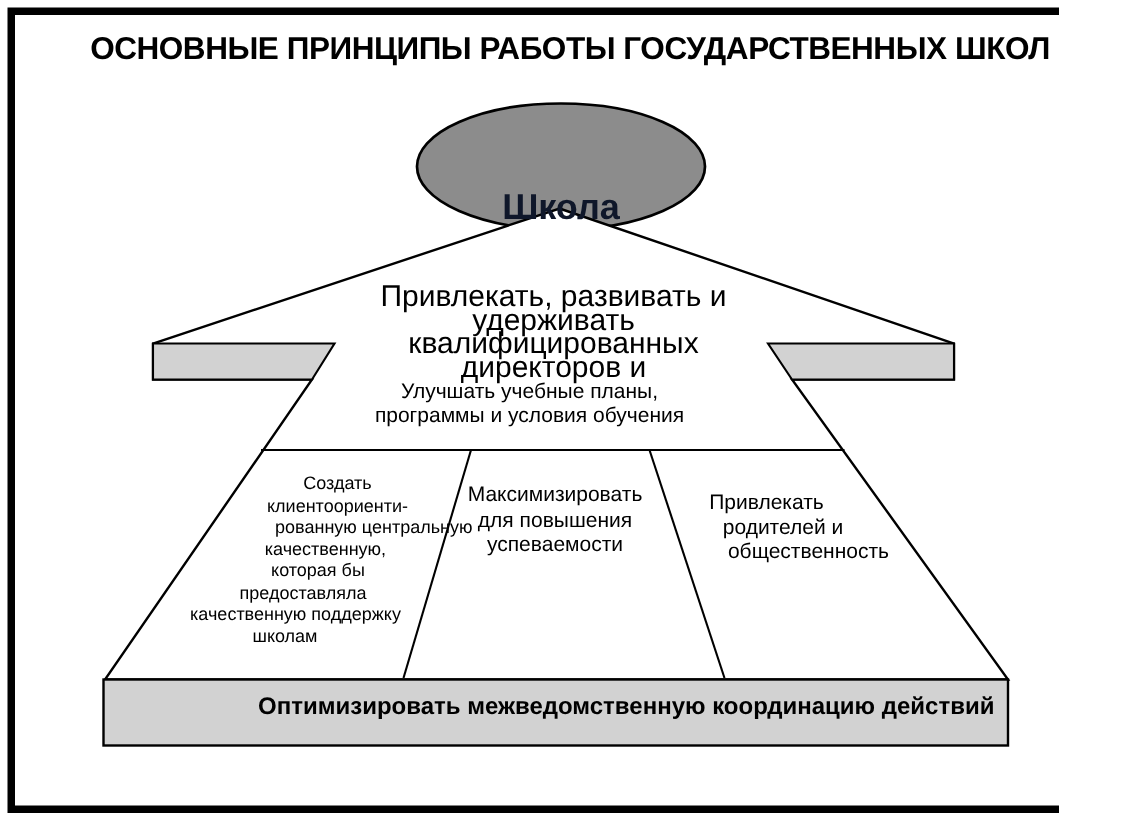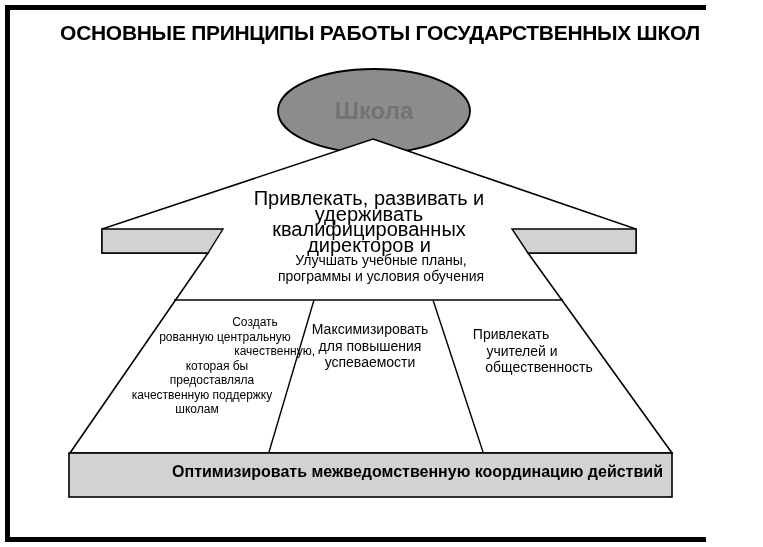--- a/index.html
+++ b/index.html
@@ -19,27 +19,27 @@
   .title{
     top:21px;left:10px;width:740px;
     font-size:21px;font-weight:bold;letter-spacing:-0.3px;
     white-space:nowrap;
   }
   .head-label{
     top:97px;left:278px;width:192px;
     font-size:24px;font-weight:bold;
   }
   .torso-block1{top:191px;left:216px;width:306px;font-size:20px;line-height:15.5px;}
-  .torso-block2{top:253px;left:228px;width:306px;font-size:14px;line-height:15.5px;}
+  .torso-block2{top:253px;left:200px;width:306px;font-size:14px;line-height:15.5px;}
   .panel-left{top:315px;left:124px;width:180px;font-size:12px;line-height:14.5px;}
   .panel-middle{top:321px;left:280px;width:180px;font-size:14px;line-height:16.5px;}
   .panel-right{top:326px;left:435px;width:180px;font-size:14px;line-height:16.5px;}
   .pline{position:relative;text-align:center;}
   
-  .panel-left .pline:nth-child(1){left:41px;}
+  .panel-left .pline:nth-child(1){left:11px;}
   .panel-left .pline:nth-child(2){left:11px;}
   .panel-left .pline:nth-child(3){left:11px;text-align:right;}
   .panel-left .pline:nth-child(4){left:3px;}
   .panel-left .pline:nth-child(5){left:-2px;}
   .panel-left .pline:nth-child(6){left:-12px;}
   .panel-left .pline:nth-child(7){left:-17px;}
   .panel-left .pline:nth-child(8){left:-24px;}
   
   .panel-right .pline:nth-child(1){left:-14px;}
   .panel-right .pline:nth-child(2){left:-3px;}
@@ -69,49 +69,50 @@
 
     <line x1="174" y1="300" x2="563" y2="300" stroke-width="1.4" stroke="#000000"></line>
     <line x1="314" y1="300" x2="269" y2="452" stroke-width="1.4" stroke="#000000"></line>
     <line x1="433" y1="300" x2="483" y2="452" stroke-width="1.4" stroke="#000000"></line>
 
     <rect x="69" y="453" width="603" height="44" stroke="#000000" stroke-width="1.6" fill="#d2d2d2"></rect>
   </svg>
 
   <div class="txt title">ОСНОВНЫЕ ПРИНЦИПЫ РАБОТЫ ГОСУДАРСТВЕННЫХ ШКОЛ</div>
 
-  <div class="txt head-label" style="color:#737373;">Школа</div>
+  <div class="txt head-label" style="color:#0f172a;margin-top:28px;">Школа</div>
 
   <div class="txt torso-block1">
     <div class="pline">Привлекать, развивать и удерживать</div>
     <div class="pline">квалифицированных директоров и</div>
   </div>
 
   <div class="txt torso-block2">
     <div class="pline">Улучшать учебные планы,</div>
     <div class="pline">программы и условия обучения</div>
   </div>
 
   <div class="txt panel-left">
     <div class="pline">Создать</div>
+    <div class="pline">клиентоориенти-</div>
     <div class="pline">рованную центральную</div>
     <div class="pline">качественную,</div>
     <div class="pline">которая бы</div>
     <div class="pline">предоставляла</div>
     <div class="pline">качественную поддержку</div>
     <div class="pline">школам</div>
   </div>
 
   <div class="txt panel-middle">
     <div class="pline">Максимизировать</div>
     <div class="pline">для повышения</div>
     <div class="pline">успеваемости</div>
   </div>
 
   <div class="txt panel-right">
     <div class="pline">Привлекать</div>
-    <div class="pline">учителей и</div>
+    <div class="pline">родителей и</div>
     <div class="pline">общественность</div>
   </div>
 
   <div class="txt bar-label">Оптимизировать межведомственную координацию действий</div>
 
 </div>
 
 </body></html>

